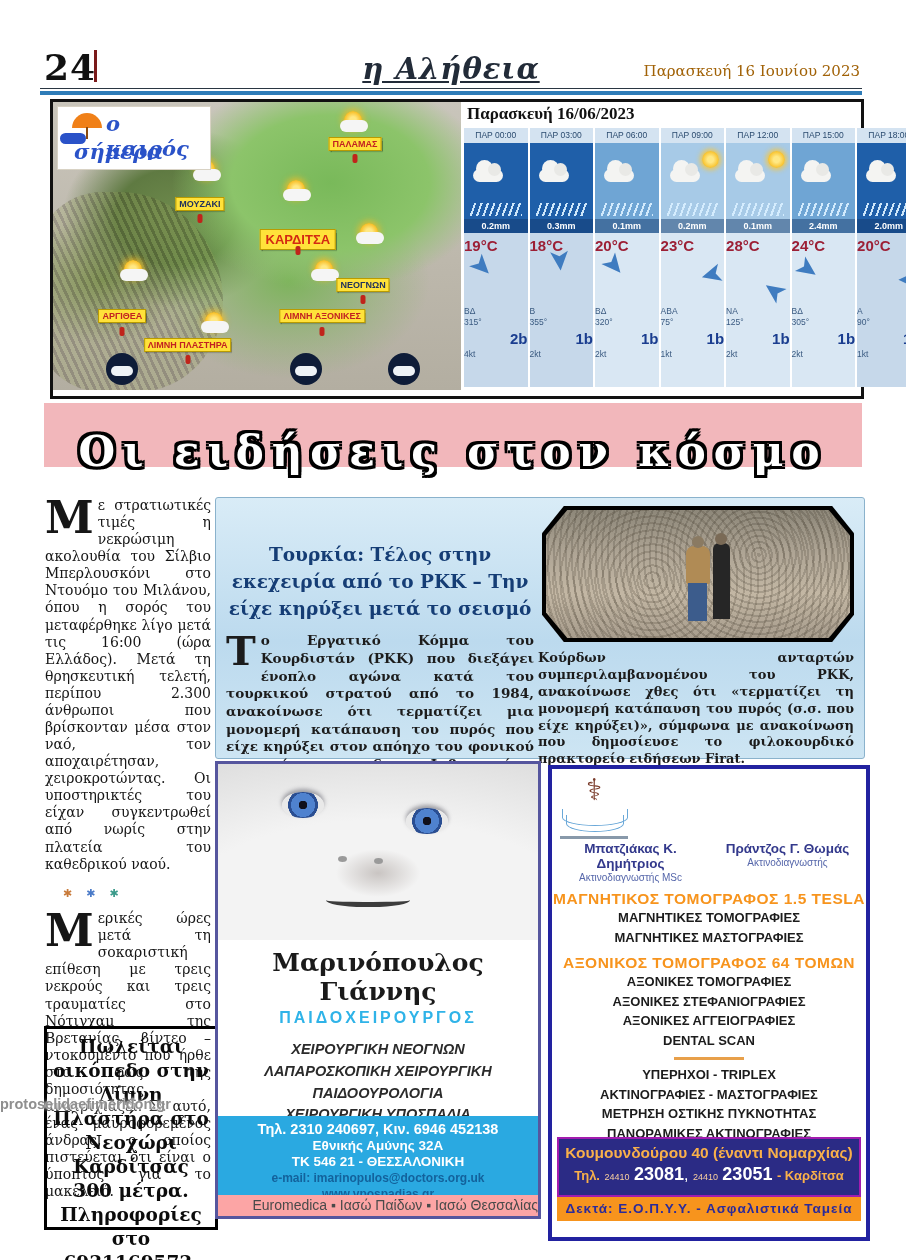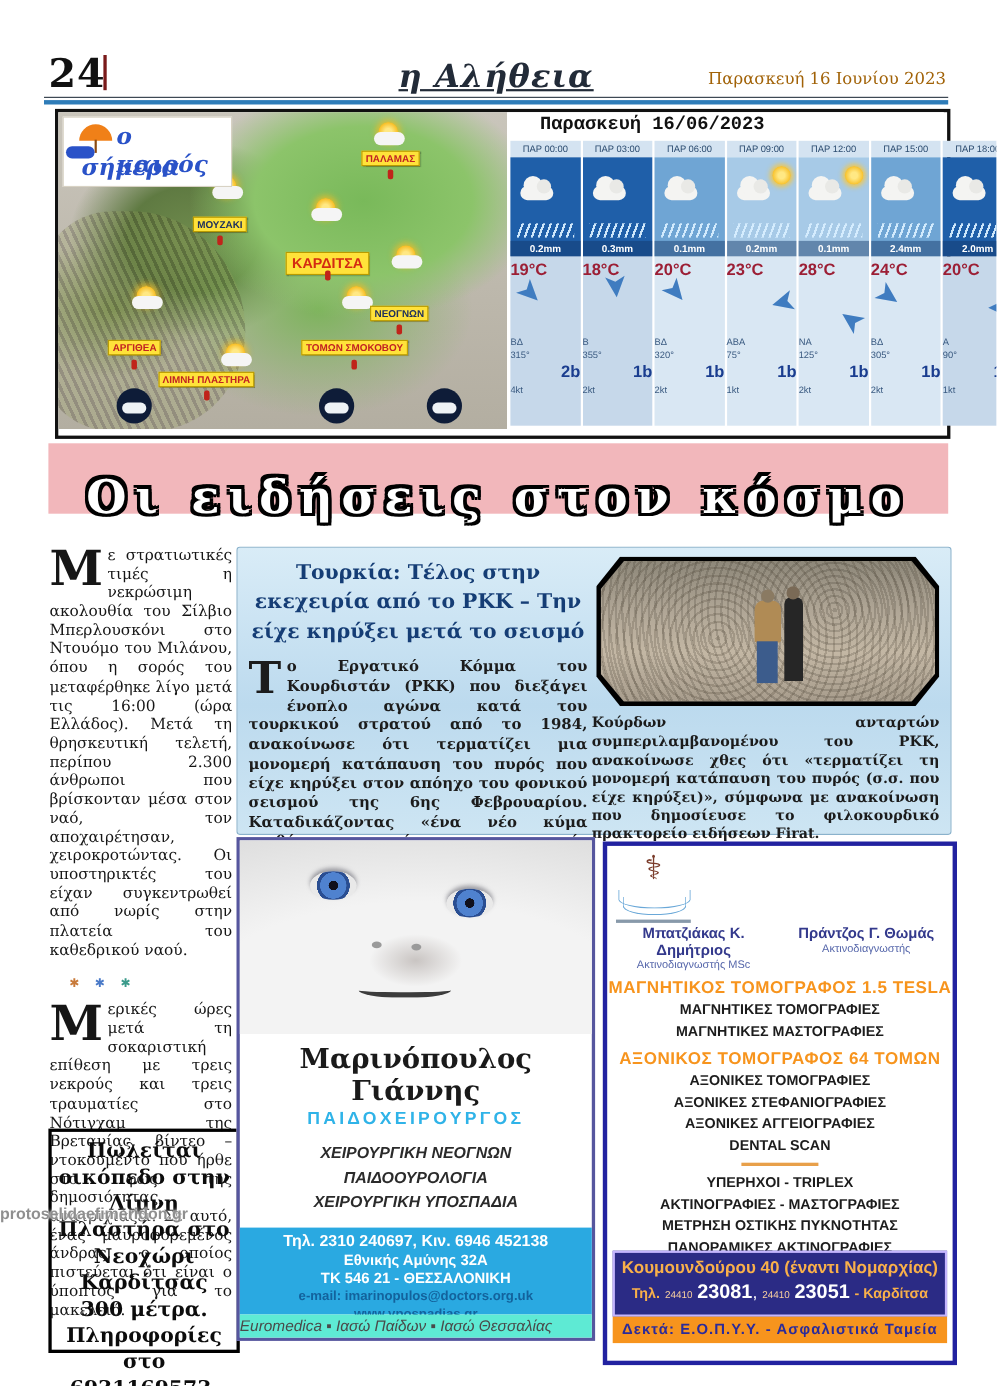--- a/index.html
+++ b/index.html
@@ -41,22 +41,22 @@
   .nighticon{position:absolute;width:32px;height:32px;border-radius:50%;background:#0e1c38;transform:translate(-50%,0);}
   .nighticon .c{position:absolute;left:5px;top:13px;width:22px;height:10px;background:#eef2f6;border-radius:7px;}
   .wxlogo{position:absolute;left:4px;top:4px;width:152px;height:62px;background:#fff;border:1px solid #d8d2c4;}
   .wxlogo .l1{position:absolute;left:48px;top:4px;font-size:21px;font-weight:bold;color:#2a52c8;font-style:italic;}
   .wxlogo .l2{position:absolute;left:16px;top:32px;font-size:21px;font-weight:bold;color:#2a52c8;font-style:italic;}
   .umb{position:absolute;left:14px;top:6px;width:30px;height:15px;background:#f08018;border-radius:15px 15px 0 0;}
   .umb:after{content:"";position:absolute;left:14px;top:14px;width:2px;height:12px;background:#8a4a10;}
   .lcloud{position:absolute;left:2px;top:26px;width:26px;height:11px;background:#2a52c8;border-radius:8px;}
 
   .wxfc{position:absolute;left:408px;top:0;width:397px;height:288px;background:#fff;}
-  .wxfc-title{position:absolute;left:6px;top:2px;font-family:Liberation Mono, monospace;
-       font-weight:bold;font-size:17px;color:#111;margin-left:24px;}
+  .wxfc-title{position:absolute;left:6px;top:2px;font-family:Liberation Serif, serif;
+       font-weight:bold;font-size:17px;color:#111;}
   .wxcols{position:absolute;left:3px;top:26px;right:3px;bottom:3px;display:flex;gap:2px;}
   .wx-col{flex:1;display:flex;flex-direction:column;font-family:"Liberation Sans",sans-serif;}
   .wx-time{height:15px;line-height:15px;font-size:8.5px;color:#2a4a6e;background:#d4e3f1;text-align:center;}
   .wx-icon{position:relative;height:90px;}
   .wx-icon.dark{background:#1f5fa9;} .wx-icon.mid{background:#6fa5d4;}
   .wx-icon.light{background:#a7cae7;} .wx-icon.mid2{background:#4a82ba;}
   .wcloud{position:absolute;left:9px;top:26px;width:30px;height:13px;background:#f4f4f2;border-radius:9px;}
   .wcloud:before{content:"";position:absolute;left:3px;top:-9px;width:17px;height:17px;border-radius:50%;background:#f4f4f2;}
   .wcloud:after{content:"";position:absolute;right:2px;top:-6px;width:13px;height:13px;border-radius:50%;background:#e9e9e6;}
   .wsun{position:absolute;right:5px;top:8px;width:17px;height:17px;border-radius:50%;
@@ -90,21 +90,21 @@
        padding:6px 4px;font-size:18.5px;font-weight:bold;text-align:center;line-height:1.3;color:#0c0c0c;}
   .watermark{position:absolute;left:0px;top:1096px;font-family:"Liberation Sans",sans-serif;
        font-weight:bold;font-size:14.5px;color:#8f8f8f;z-index:30;
        text-shadow:0 0 2px #fff,0 0 4px #fff;}
 
   
   .article{position:absolute;left:215px;top:497px;width:648px;height:260px;
        background:linear-gradient(180deg,#d9ecf7 0%,#bcdaee 55%,#cde5f3 100%);
        border:1px solid #8ab2cc;border-radius:3px;}
   .art-left{position:absolute;left:10px;top:6px;width:308px;}
-  .art-head{font-size:18.5px;font-weight:bold;color:#153d75;text-align:center;line-height:1.45;padding:4px 2px 10px;}
+  .art-head{font-size:18.5px;font-weight:bold;color:#153d75;text-align:center;line-height:1.45;padding:4px 2px 10px;margin-top:34px;}
   .art-body{font-size:13.6px;font-weight:bold;color:#1c1c1c;line-height:1.3;text-align:justify;}
   .art-body .dropcap{font-size:40px;padding-right:5px;}
   .photo-wrap{position:absolute;right:10px;top:8px;width:312px;height:136px;background:#000;
        clip-path:polygon(7% 0,93% 0,100% 20%,100% 80%,93% 100%,7% 100%,0 80%,0 20%);}
   .photo{position:absolute;left:4px;top:4px;right:4px;bottom:4px;
        clip-path:polygon(7% 0,93% 0,100% 20%,100% 80%,93% 100%,7% 100%,0 80%,0 20%);
        background:
         repeating-radial-gradient(circle at 35% 55%,rgba(70,60,45,.22) 0 2px,transparent 2px 7px),
         repeating-radial-gradient(circle at 70% 35%,rgba(40,35,25,.18) 0 2px,transparent 2px 6px),
         linear-gradient(180deg,#8d8779 0%,#b0a696 35%,#c3b7a4 65%,#a79c8c 100%);}
@@ -130,42 +130,42 @@
   .mouth{position:absolute;left:108px;top:128px;width:84px;height:10px;border-bottom:5px solid #3c3c3c;border-radius:0 0 45% 45%;}
   .nostril{position:absolute;width:9px;height:6px;border-radius:50%;background:#9a9a9a;}
   .n1{left:120px;top:92px;} .n2{left:156px;top:94px;}
   .sad-name{margin-top:8px;text-align:center;font-family:"DejaVu Serif",serif;font-weight:bold;font-size:25px;color:#1a1a1a;}
   .sad-title{text-align:center;font-weight:bold;font-size:16px;color:#2fb3e8;letter-spacing:3px;margin-top:3px;}
   .sad-svcs{margin-top:12px;text-align:center;font-weight:bold;font-style:italic;font-size:14.5px;color:#2b2b2b;line-height:1.5;}
   .sad-band{position:absolute;left:0;right:0;top:352px;height:74px;background:#2aa9e1;color:#fff;
        text-align:center;font-weight:bold;padding-top:5px;}
   .sad-band .b1{font-size:14.5px;} .sad-band .b2{font-size:13.5px;margin-top:1px;}
   .sad-band .b3{font-size:12px;color:#13629c;margin-top:2px;}
-  .sad-foot{position:absolute;left:0;right:0;bottom:0;height:21px;line-height:21px;text-align:left;
-       font-size:14px;color:#4a4a4a;background:#5eead4;font-style:italic;}
+  .sad-foot{position:absolute;left:0;right:0;bottom:0;height:21px;line-height:21px;text-align:right;
+       font-size:14px;color:#4a4a4a;background:#fca5a5;}
 
   
   .rad{position:absolute;left:548px;top:765px;width:314px;height:468px;border:4px solid #2222a0;background:#fff;
        font-family:"Liberation Sans",sans-serif;text-align:center;}
   .rad-top{display:flex;align-items:center;padding:6px 6px 2px;}
   .rad-logo{position:relative;width:72px;height:58px;flex:none;}
   .rad-logo .rod{font-size:30px;color:#7a3b2a;line-height:1;}
   .rad-logo .arc{position:absolute;left:4px;top:34px;width:64px;height:16px;border:1px solid #6aa8d8;
        border-top:none;border-radius:0 0 50% 50%;}
   .rad-logo .arc2{top:40px;left:8px;width:56px;}
   .rad-logo .txt{position:absolute;left:2px;bottom:-6px;width:68px;height:3px;background:#8899aa;}
   .rad-title{flex:1;font-weight:bold;font-size:21px;letter-spacing:3px;color:#0c0c0c;line-height:1.35;}
   .rad-docs{display:flex;margin-top:6px;}
   .rad-doc{flex:1;}
   .rad-doc .dn{font-weight:bold;font-size:13.5px;color:#33398c;}
   .rad-doc .dr{font-size:10px;color:#5566aa;margin-top:1px;}
   .rad-oh{font-weight:bold;font-size:15.5px;color:#f7941d;margin-top:7px;letter-spacing:.5px;}
   .rad-it{font-weight:bold;font-size:13px;color:#1c1c1c;line-height:1.5;}
   .rad-div{width:70px;height:3px;background:#e8a04a;margin:7px auto 5px;}
-  .rad-band{position:absolute;left:5px;right:5px;top:368px;height:56px;background:#2b2b85;border:2px solid #c4b5fd;}
+  .rad-band{position:absolute;left:5px;right:5px;top:368px;height:56px;background:#2b2b85;border:2px solid #a21caf;}
   .rad-band .a1{font-weight:bold;font-size:15.5px;color:#f9b04a;margin-top:5px;}
   .rad-band .a2{margin-top:2px;color:#fff;}
   .rad-band .a2 .sm{font-size:9px;color:#f9d0a0;} .rad-band .a2 .lg{font-weight:bold;font-size:18px;}
   .rad-band .a2 .or{font-weight:bold;font-size:13px;color:#f9b04a;}
   .rad-strip{position:absolute;left:5px;right:5px;top:428px;height:24px;line-height:24px;background:#f7941d;
        font-weight:bold;font-size:13.5px;color:#2b2b9a;letter-spacing:1px;}
 </style>
 </head>
 <body>
 
@@ -227,21 +227,21 @@
           <div class="maplabel dark" style="left: 36%; top: 33%;">ΜΟΥΖΑΚΙ</div>
           <div class="mpin" style="left: 36%; top: 39%;"></div>
           <div class="maplabel red-big" style="left: 60%; top: 44%;">ΚΑΡΔΙΤΣΑ</div>
           <div class="mpin" style="left: 60%; top: 50%;"></div>
           <div class="maplabel dark" style="left: 76%; top: 61%;">ΝΕΟΓΝΩΝ</div>
           <div class="mpin" style="left: 76%; top: 67%;"></div>
           <div class="maplabel red" style="left: 17%; top: 72%;">ΑΡΓΙΘΕΑ</div>
           <div class="mpin" style="left: 17%; top: 78%;"></div>
           <div class="maplabel red" style="left: 33%; top: 82%;">ΛΙΜΝΗ ΠΛΑΣΤΗΡΑ</div>
           <div class="mpin" style="left: 33%; top: 88%;"></div>
-          <div class="maplabel red" style="left: 66%; top: 72%;">ΤΟΜΩΝ ΣΜΟΚΟΒΟΥ</div>
+          <div class="maplabel red" style="left: 66%; top: 72%;">ΛΙΜΝΗ ΑΞΟΝΙΚΕΣ</div>
           <div class="mpin" style="left: 66%; top: 78%;"></div>
         </div>
       <div class="wxlogo">
         <div class="umb"></div>
         <div class="lcloud"></div>
         <div class="l1">ο καιρός</div>
         <div class="l2">σήμερα</div>
       </div>
     </div>
     <div class="wxfc">
@@ -408,20 +408,21 @@
       <div class="eye le"></div>
       <div class="eye re"></div>
       <div class="nostril n1"></div>
       <div class="nostril n2"></div>
       <div class="mouth"></div>
     </div>
     <div class="sad-name">Μαρινόπουλος Γιάννης</div>
     <div class="sad-title">ΠΑΙΔΟΧΕΙΡΟΥΡΓΟΣ</div>
     <div class="sad-svcs">
       <div>ΧΕΙΡΟΥΡΓΙΚΗ ΝΕΟΓΝΩΝ</div>
+      <div>ΛΑΠΑΡΟΣΚΟΠΙΚΗ ΧΕΙΡΟΥΡΓΙΚΗ</div>
       <div>ΠΑΙΔΟΟΥΡΟΛΟΓΙΑ</div>
       <div>ΧΕΙΡΟΥΡΓΙΚΗ ΥΠΟΣΠΑΔΙΑ</div>
     </div>
     <div class="sad-band">
       <div class="b1">Τηλ. 2310 240697, Κιν. 6946 452138</div>
       <div class="b2">Εθνικής Αμύνης 32Α</div>
       <div class="b2">ΤΚ 546 21 - ΘΕΣΣΑΛΟΝΙΚΗ</div>
       <div class="b3">e-mail: imarinopulos@doctors.org.uk</div>
       <div class="b3">www.ypospadias.gr</div>
     </div>

